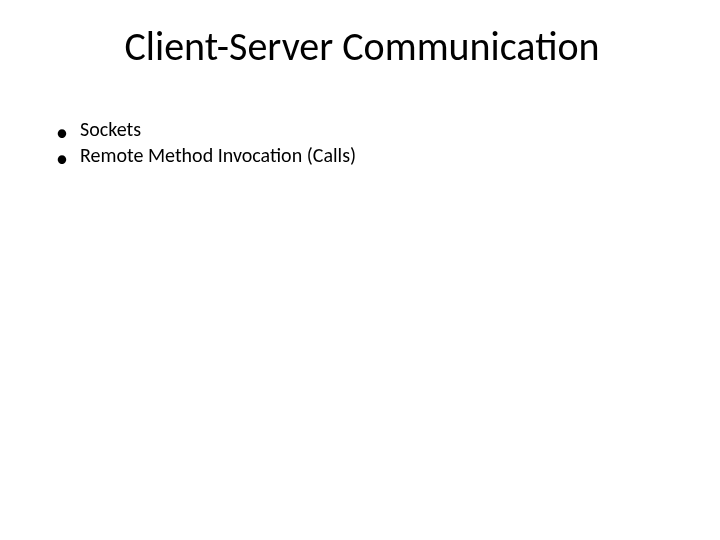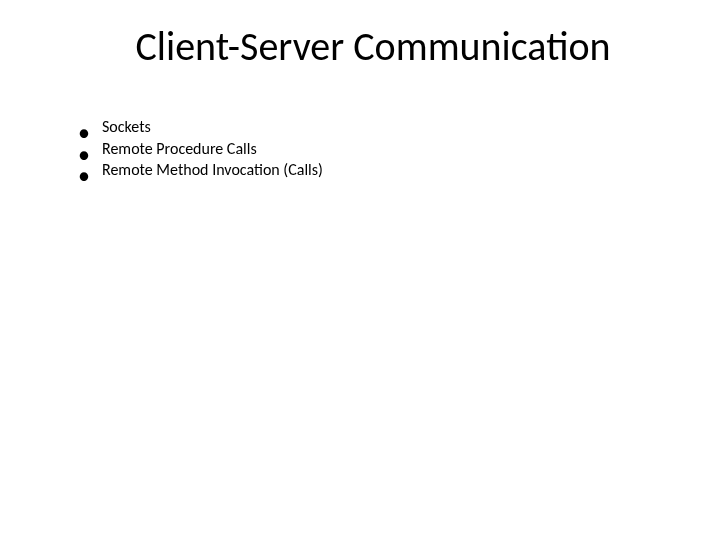--- a/index.html
+++ b/index.html
@@ -8,36 +8,36 @@
     width: 720px;
     height: 540px;
     background: #ffffff;
     font-family: Calibri, "Segoe UI", Arial, sans-serif;
     color: #000;
   }
   .slide {
     box-sizing: border-box;
     width: 720px;
     height: 540px;
-    padding: 22px 48px 0 74px;
+    padding: 22px 48px 0 52px;
   }
   .title {
     font-size: 40px;
     font-weight: 400;
     text-align: center;
     margin: 0 0 46px 0;
     letter-spacing: 0px;
   }
   ul.bullets {
     list-style: none;
     margin: 0;
     padding: 0 0 0 4px;
   }
   ul.bullets li {
-    font-size: 16px;
+    font-size: 20px;
     line-height: 1.22;
     margin: 0 0 2px 0;
     padding-left: 24px;
     position: relative;
   }
   ul.bullets li::before {
     content: "•";
     position: absolute;
     left: 0;
     top: 0;
@@ -46,16 +46,15 @@
   }
 </style>
 </head>
 <body>
 
 <div class="slide">
   <h1 class="title">Client-Server Communication</h1>
 
   <ul class="bullets">
     <li>Sockets</li>
-    <li>Remote Procedure Calls</li>
     <li>Remote Method Invocation (Calls)</li>
   </ul>
 </div>
 
 </body></html>

